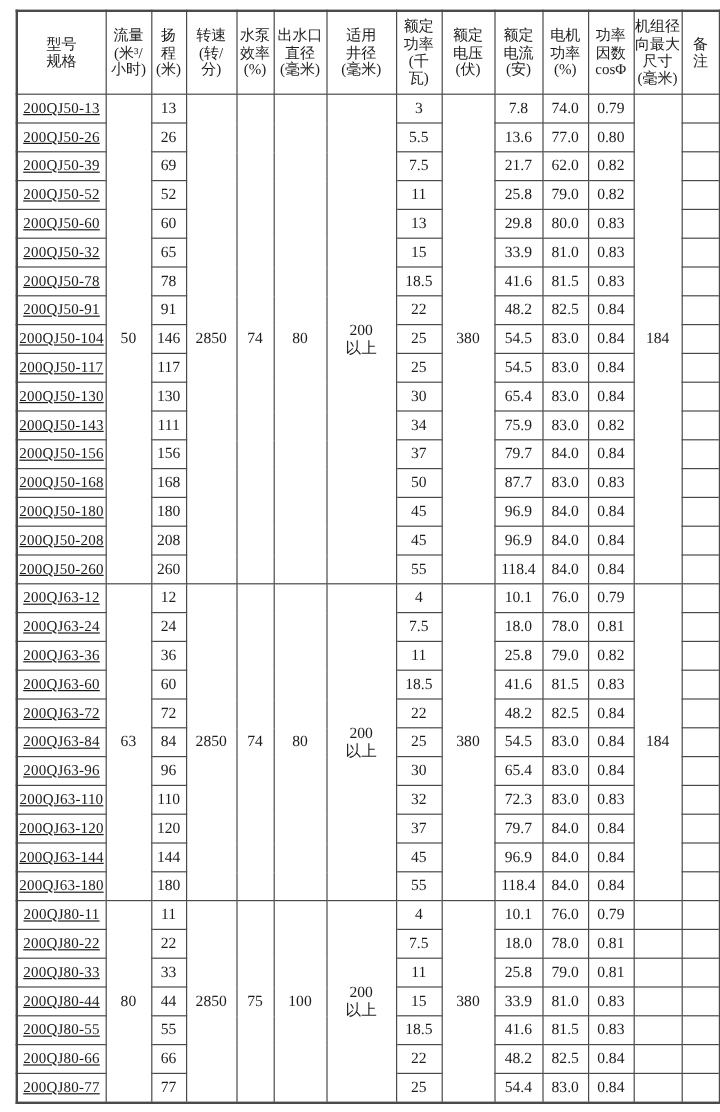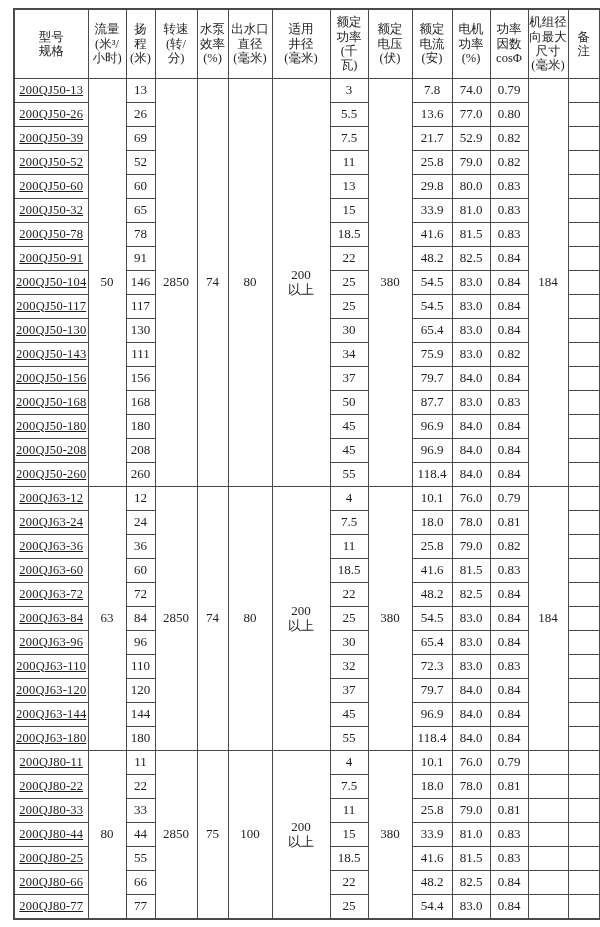--- a/index.html
+++ b/index.html
@@ -139,21 +139,21 @@
           <td data-name="cell-rated-current">13.6</td>
           <td data-name="cell-motor-efficiency">77.0</td>
           <td data-name="cell-power-factor">0.80</td>
           <td data-name="cell-remark"></td>
         </tr>
         <tr data-name="table-row">
           <td data-name="cell-model">200QJ50-39</td>
           <td data-name="cell-head">69</td>
           <td data-name="cell-rated-power">7.5</td>
           <td data-name="cell-rated-current">21.7</td>
-          <td data-name="cell-motor-efficiency">52.9</td>
+          <td data-name="cell-motor-efficiency">62.0</td>
           <td data-name="cell-power-factor">0.82</td>
           <td data-name="cell-remark"></td>
         </tr>
         <tr data-name="table-row">
           <td data-name="cell-model">200QJ50-52</td>
           <td data-name="cell-head">52</td>
           <td data-name="cell-rated-power">11</td>
           <td data-name="cell-rated-current">25.8</td>
           <td data-name="cell-motor-efficiency">79.0</td>
           <td data-name="cell-power-factor">0.82</td>
@@ -424,21 +424,21 @@
           <td data-name="cell-model">200QJ80-44</td>
           <td data-name="cell-head">44</td>
           <td data-name="cell-rated-power">15</td>
           <td data-name="cell-rated-current">33.9</td>
           <td data-name="cell-motor-efficiency">81.0</td>
           <td data-name="cell-power-factor">0.83</td>
           <td data-name="cell-max-radial-size"></td>
           <td data-name="cell-remark"></td>
         </tr>
         <tr data-name="table-row">
-          <td data-name="cell-model">200QJ80-25</td>
+          <td data-name="cell-model">200QJ80-55</td>
           <td data-name="cell-head">55</td>
           <td data-name="cell-rated-power">18.5</td>
           <td data-name="cell-rated-current">41.6</td>
           <td data-name="cell-motor-efficiency">81.5</td>
           <td data-name="cell-power-factor">0.83</td>
           <td data-name="cell-max-radial-size"></td>
           <td data-name="cell-remark"></td>
         </tr>
         <tr data-name="table-row">
           <td data-name="cell-model">200QJ80-66</td>

